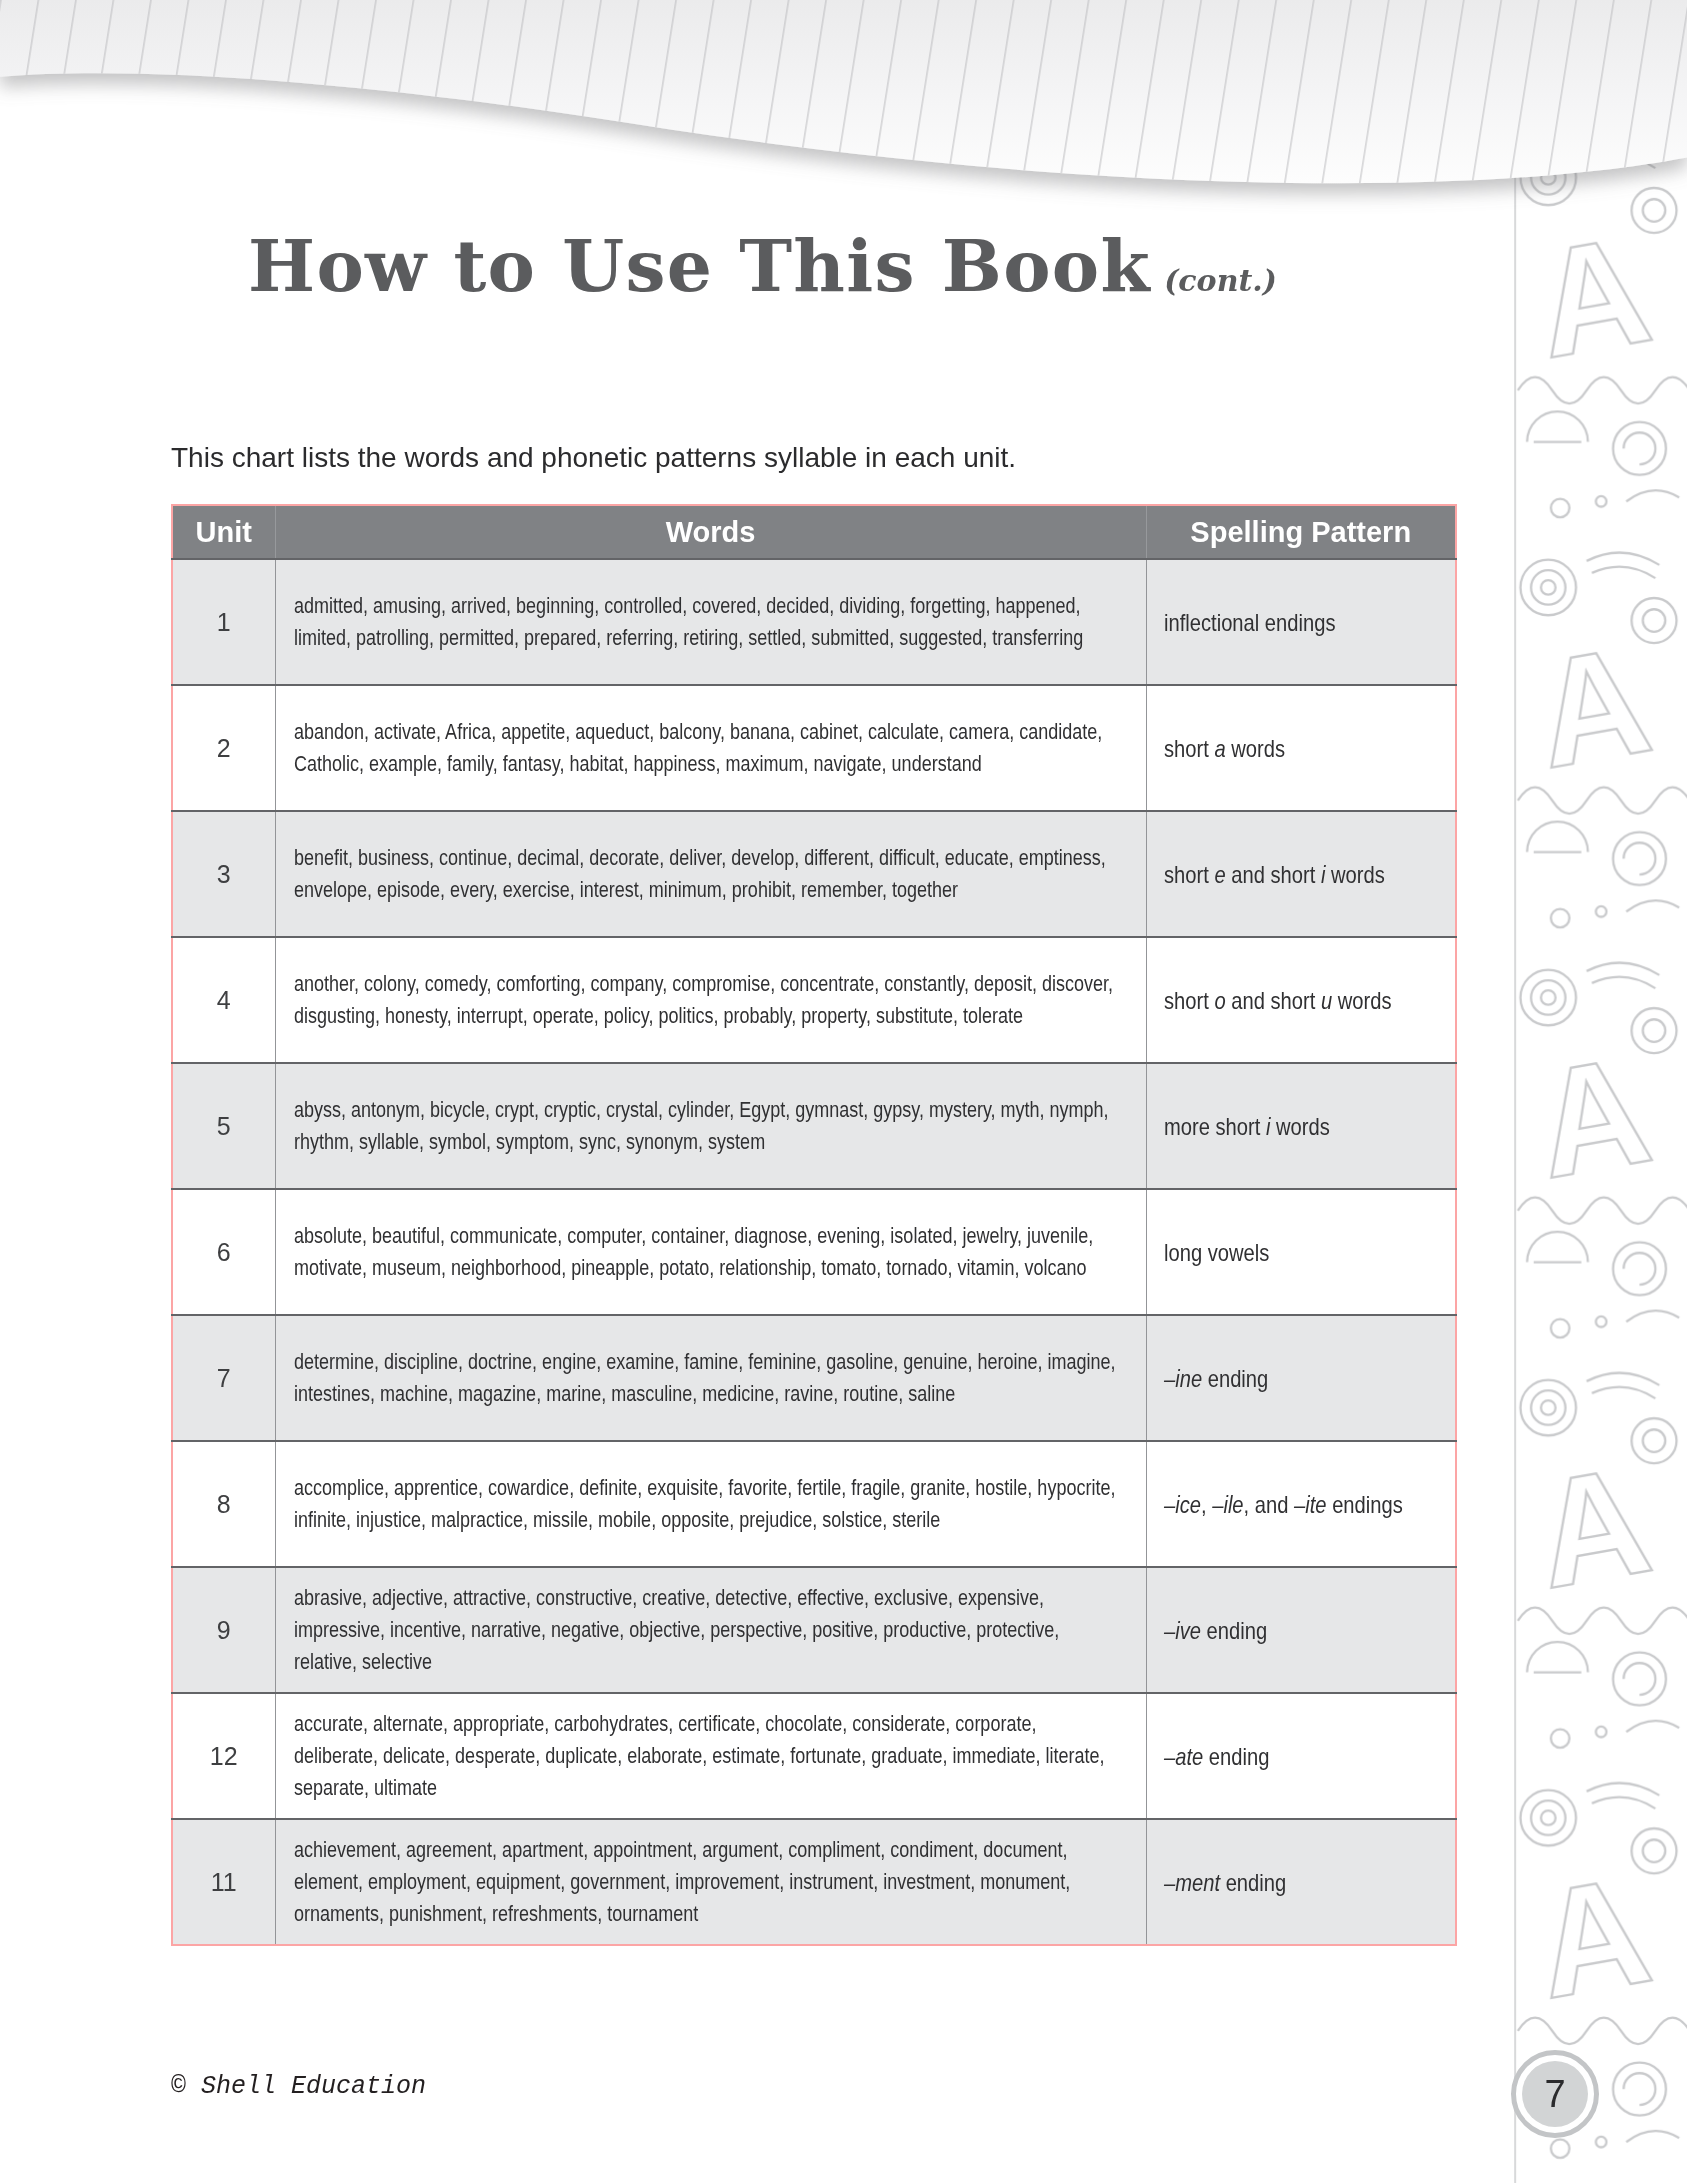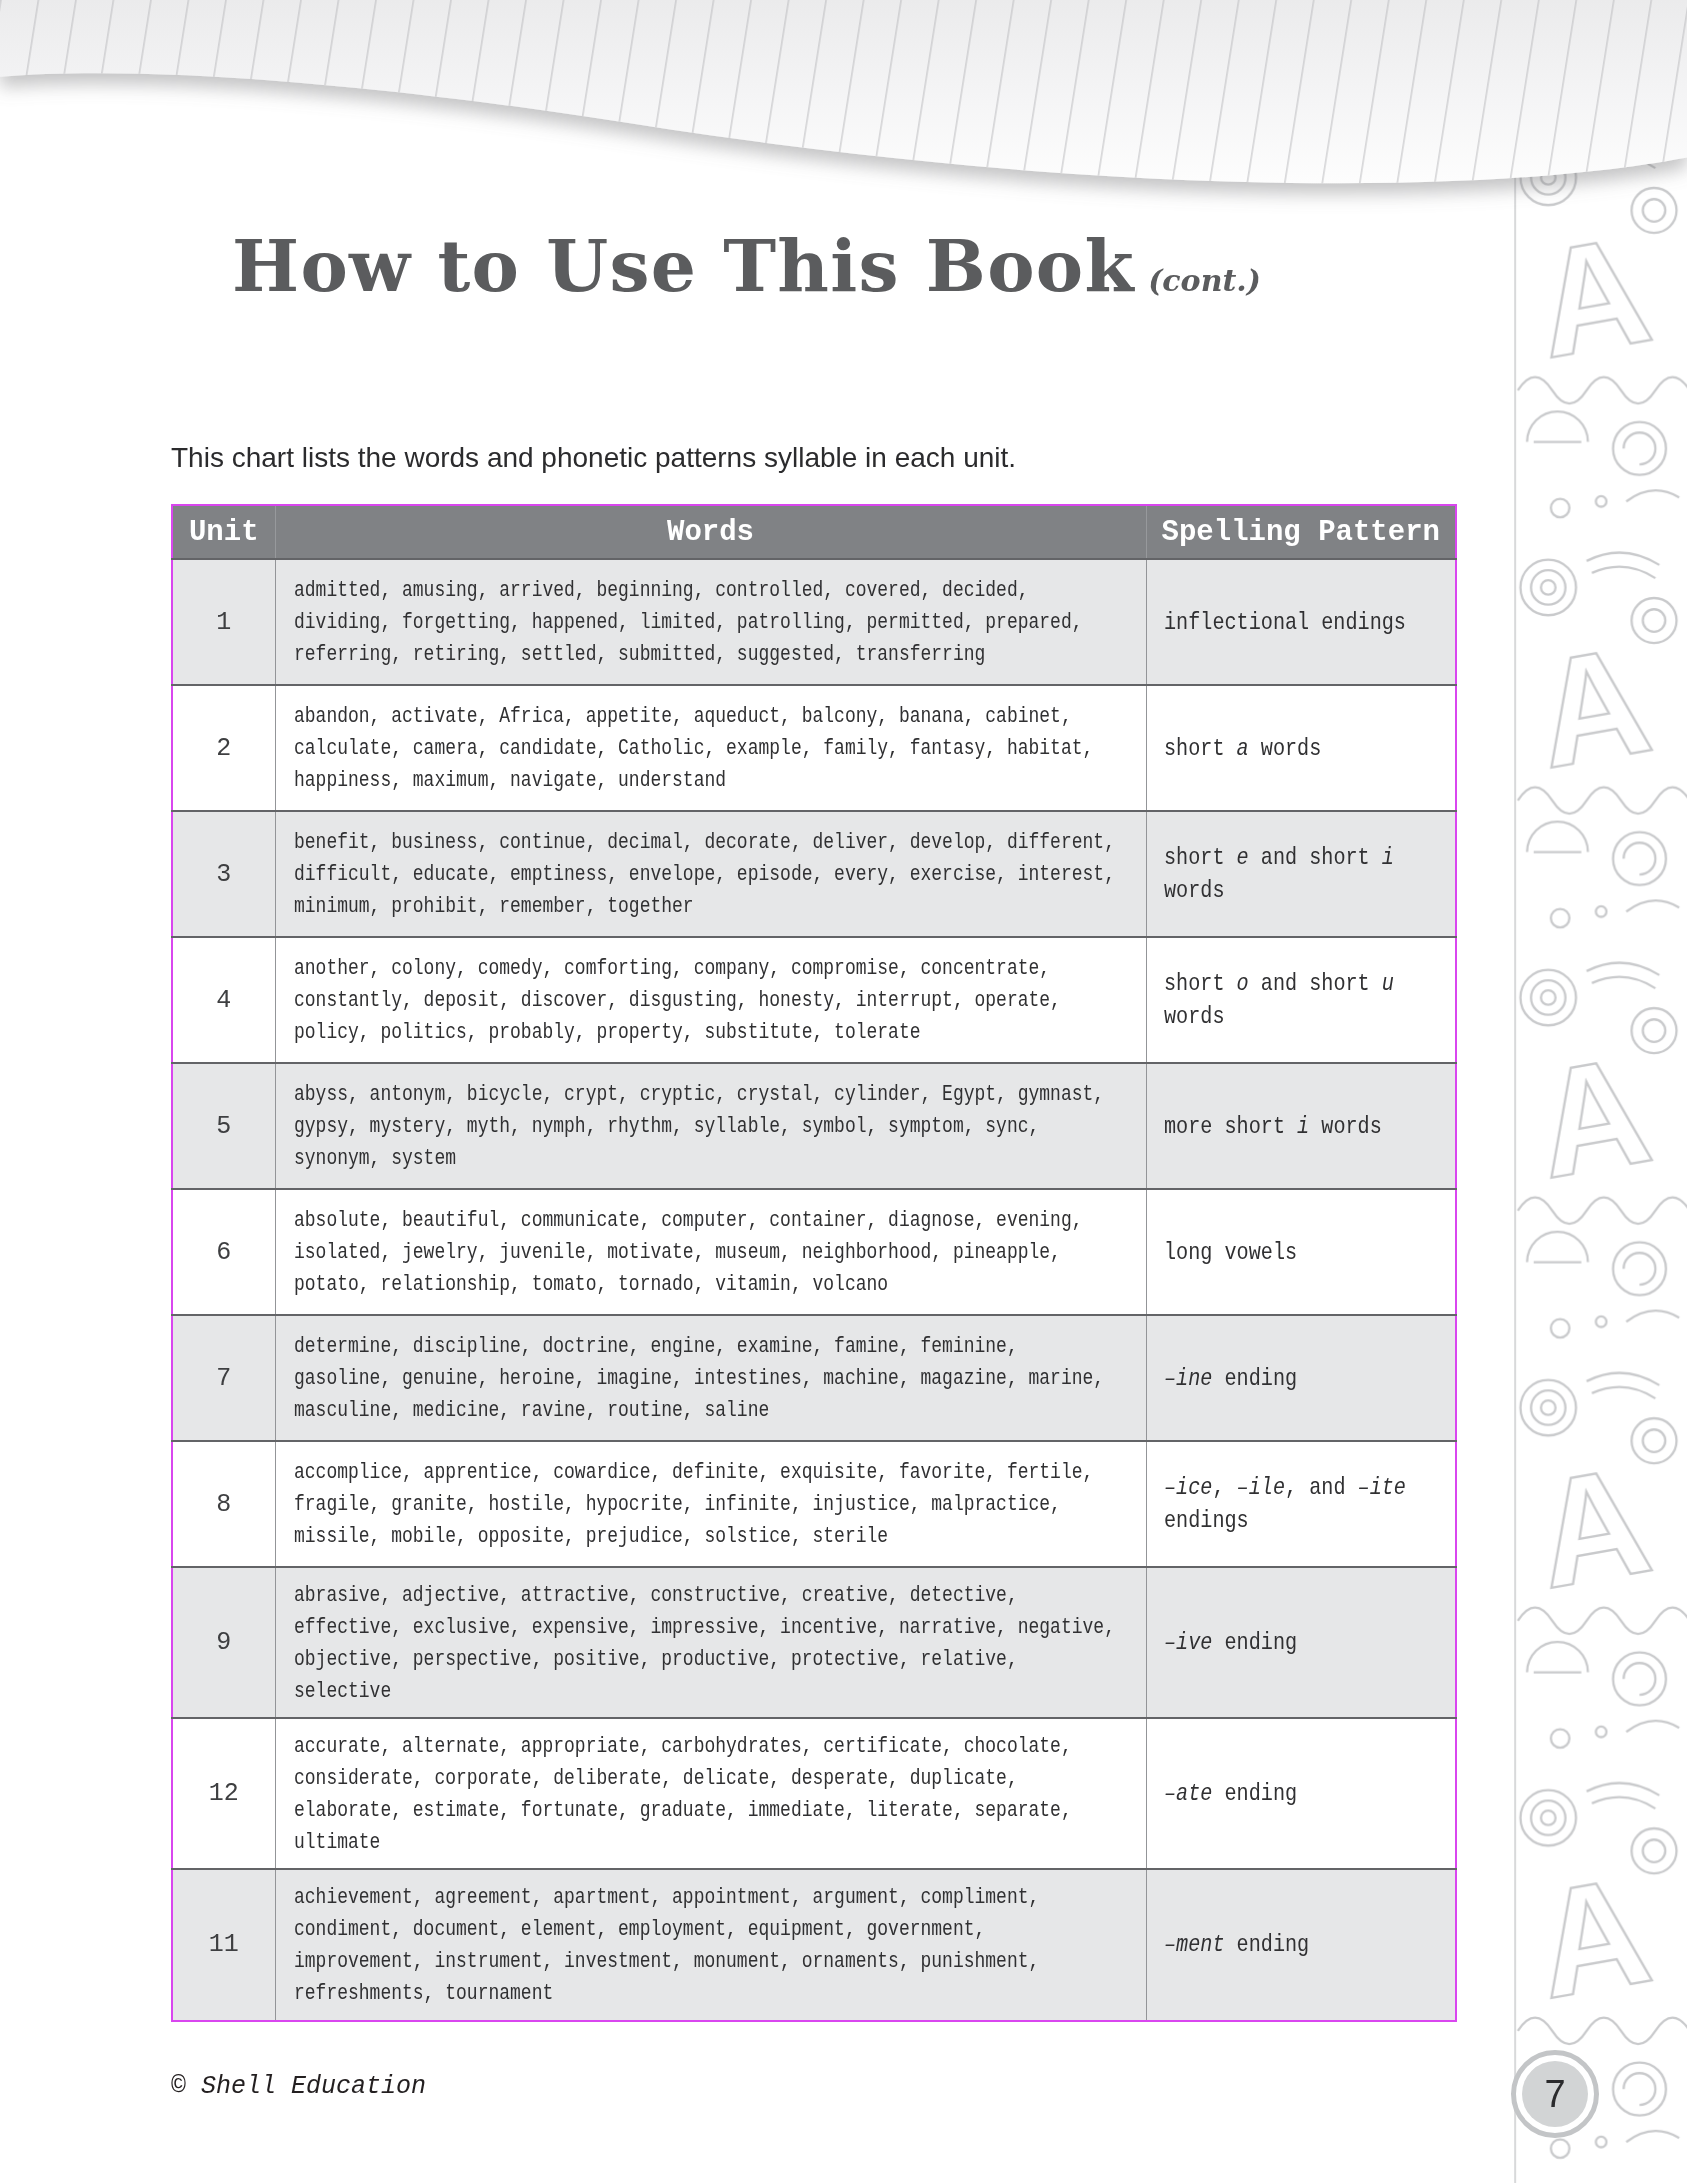--- a/index.html
+++ b/index.html
@@ -18,21 +18,21 @@
     z-index:3; pointer-events:none;
   }
   
   .doodle-strip{
     position:absolute; top:131px; right:0; width:173px; height:2052px;
     z-index:1;
   }
   
   .content{ position:absolute; inset:0; z-index:4; }
   .page-title{
-    position:absolute; left:232px; top:224px; margin:0;
+    position:absolute; left:248px; top:224px; margin:0;
     font-family:"DejaVu Serif", serif;
     font-weight:700;
     font-size:71px;
     letter-spacing:1.3px;
     color:#5b5c5e;
     white-space:nowrap;
   }
   .page-title .cont{
     font-size:30px;
     font-style:italic;
@@ -48,22 +48,21 @@
   .intro-text{
     position:absolute; left:171px; top:442px; margin:0;
     font-size:28px; color:#2b2b2d;
   }
   
   .table-wrap{ position:absolute; left:171px; top:504px; width:1283px; }
   table.word-table{
     border-collapse:collapse;
     table-layout:fixed;
     width:1283px;
-    border:2px solid #d946ef;
-    font-family:Liberation Mono, monospace;
+    border:2px solid #fca5a5;
   }
   table.word-table th{
     background:#808285;
     color:#ffffff;
     font-weight:700;
     font-size:29px;
     height:50px;
     text-align:center;
     border-left:1.3px solid #97999c;
   }

